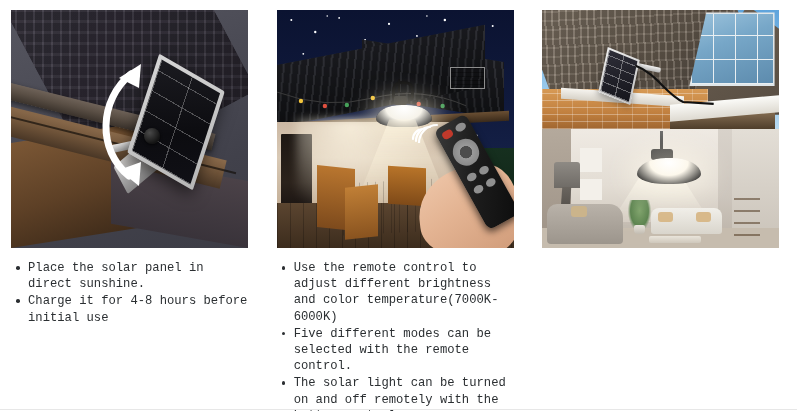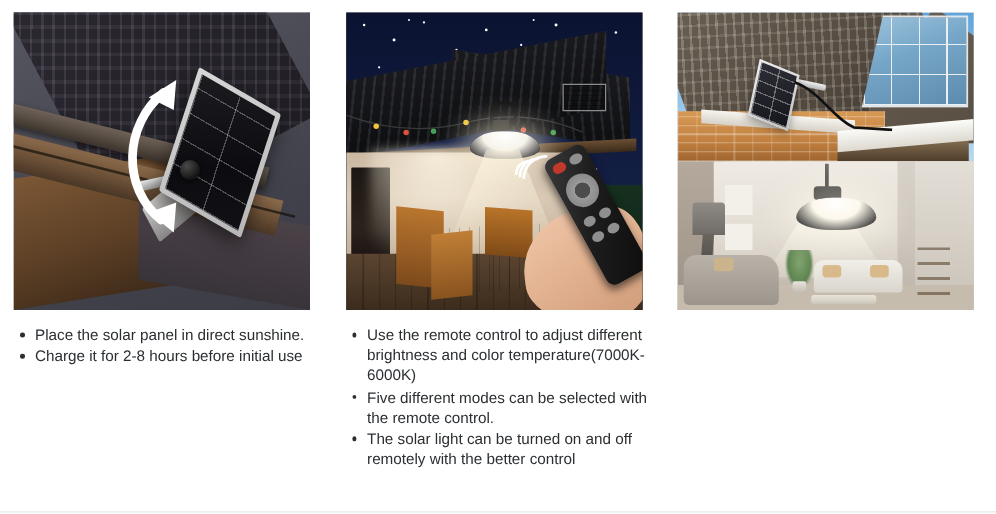--- a/index.html
+++ b/index.html
@@ -37,20 +37,21 @@
     font-size: 15.5px;
     font-weight: 400;
     color: #232f3e;
     letter-spacing: 0.1px;
     line-height: 1.2;
   }
   ul.bullets {
     margin: 12px 0 0 0;
     padding-left: 17px;
     list-style: none;
+    font-family: Liberation Mono, monospace;
   }
   ul.bullets li {
     font-size: 12.2px;
     line-height: 16.2px;
     color: #2b2f32;
     margin-bottom: 1px;
     position: relative;
   }
   ul.bullets li::before {
     content: "";
@@ -468,21 +469,21 @@
       <div class="i1-hinge"></div>
       <svg class="i1-arrow" viewBox="0 0 90 130">
         <path d="M52 16 C20 42, 18 92, 50 118" stroke="#ffffff" stroke-width="7" fill="none" stroke-linecap="round"></path>
         <polygon points="62,6 40,20 60,30" fill="#ffffff"></polygon>
         <polygon points="60,128 40,112 62,104" fill="#ffffff"></polygon>
       </svg>
     </div>
 
     <ul class="bullets">
       <li>Place the solar panel in direct sunshine.</li>
-      <li>Charge it for 2-8 hours before initial use</li>
+      <li>Charge it for 4-8 hours before initial use</li>
     </ul>
   </div>
 
   <div class="feature-col">
     <div class="media-frame img2">
       <div class="i2-sky"></div>
       <svg class="i2-stars" viewBox="0 0 237 148">
         <g fill="#ffffff">
           <circle cx="14" cy="10" r="1"></circle>
             <circle cx="38" cy="22" r="1.2"></circle>

